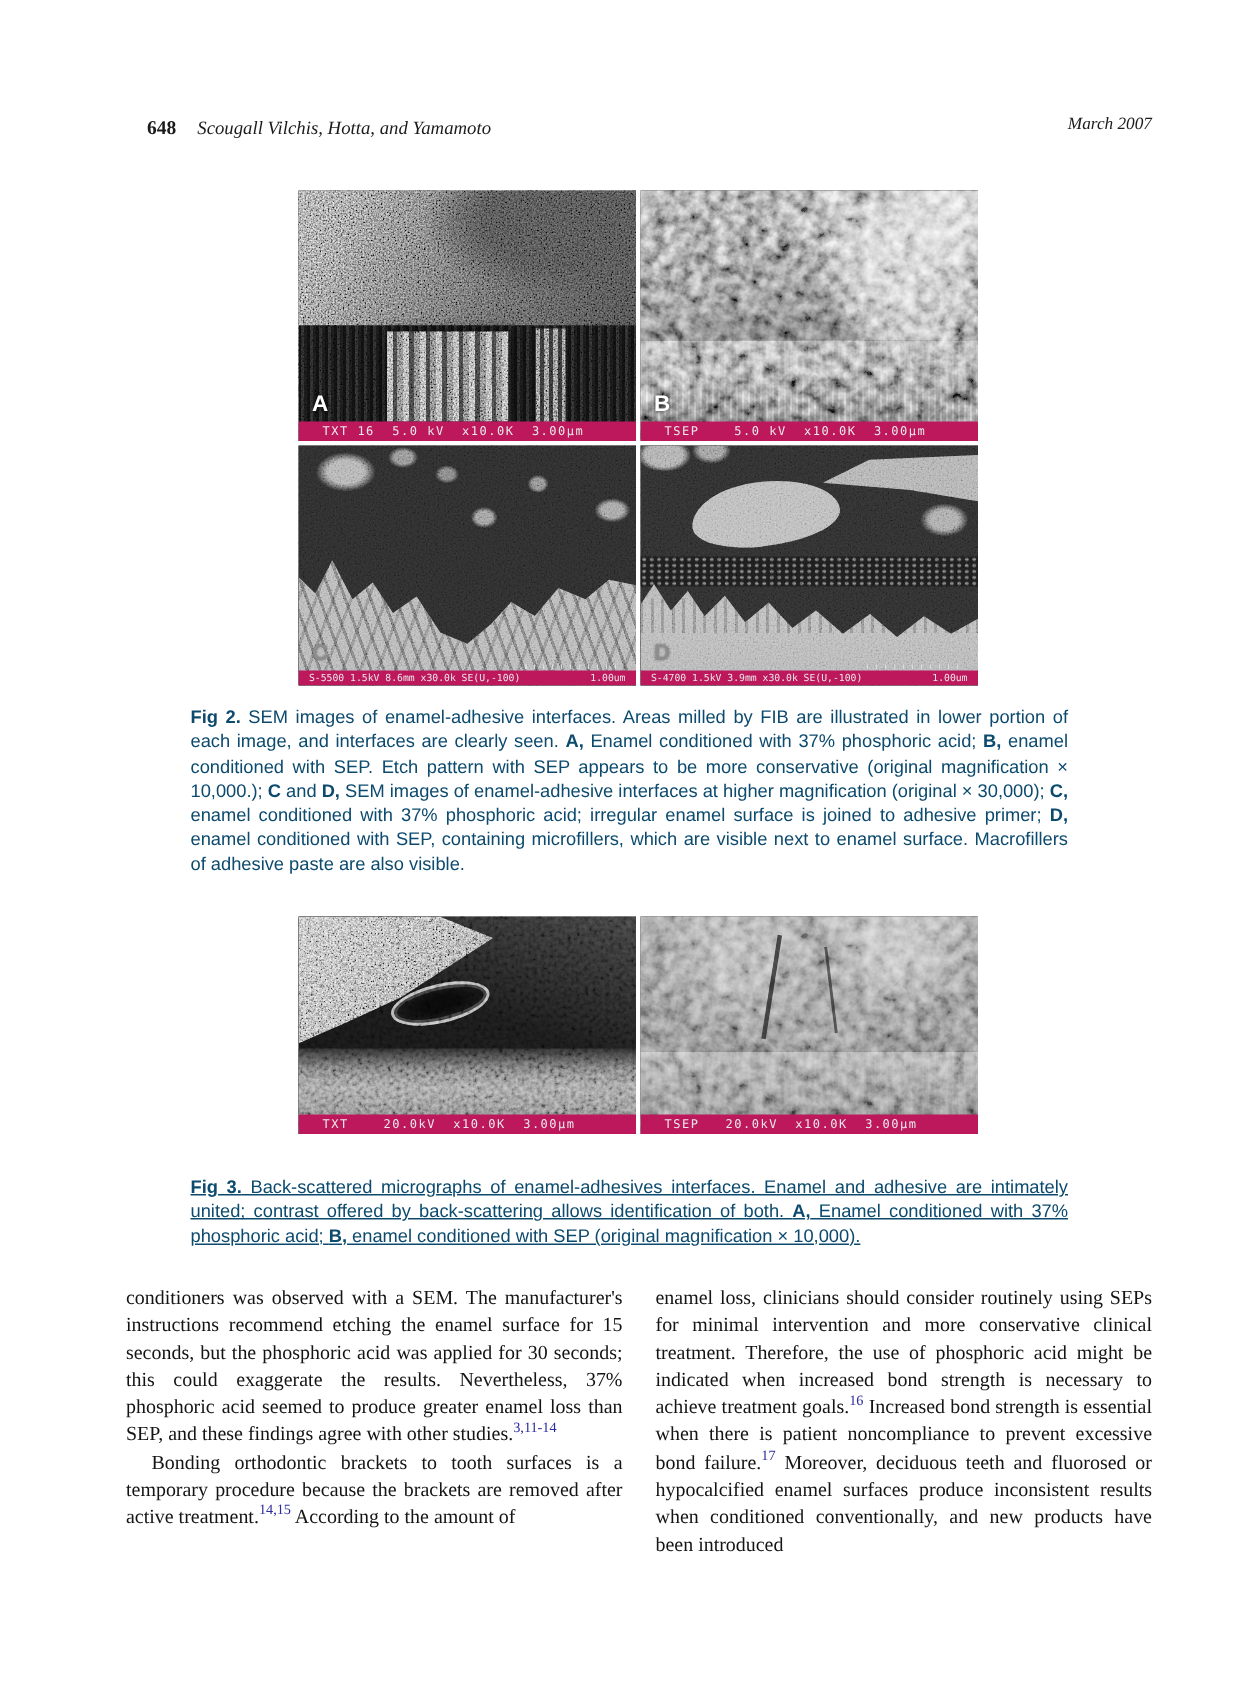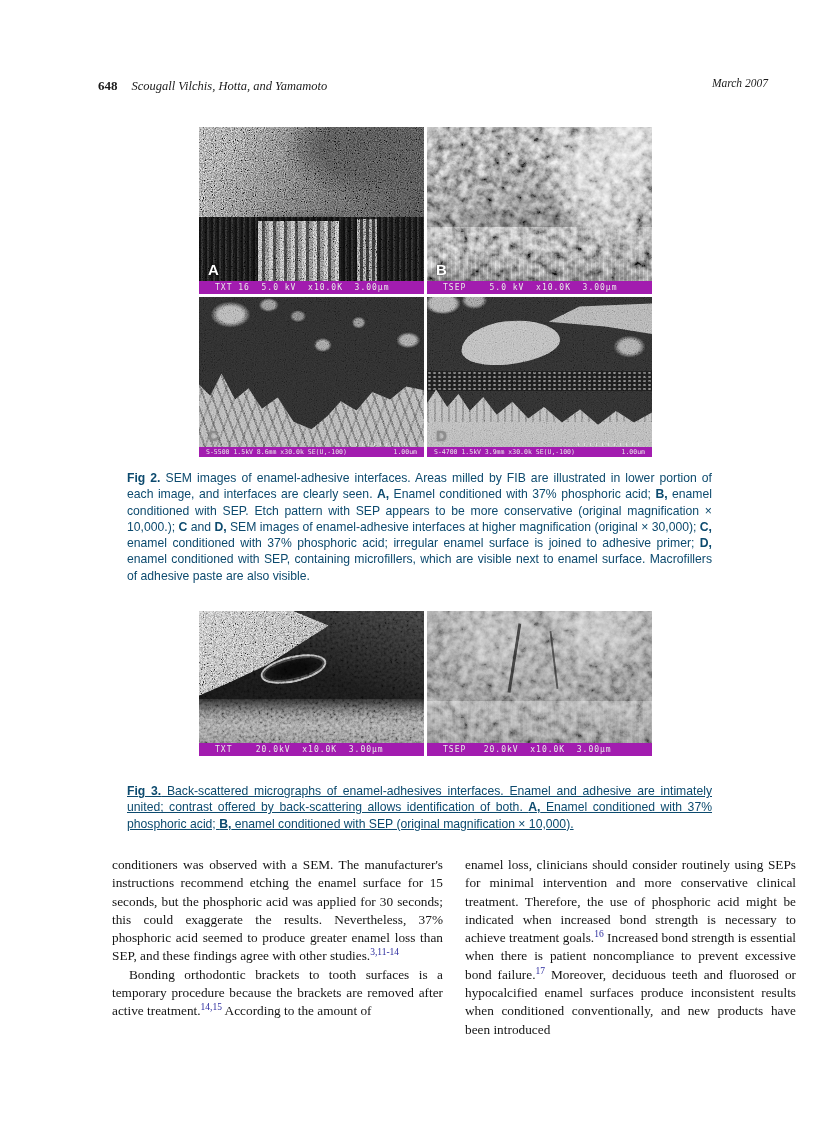--- a/index.html
+++ b/index.html
@@ -27,21 +27,21 @@
   .layer{position:absolute;}
   .tex{position:absolute;inset:0;mix-blend-mode:overlay;background:#808080;pointer-events:none;}
   .tFine{filter:url(#gFine);opacity:.85;}
   .tMed{filter:url(#gMed);opacity:.8;}
   .tCoarse{filter:url(#gCoarse);opacity:.85;}
 
   .plabel{position:absolute;left:9px;bottom:16px;z-index:5;
           font-family:"Liberation Sans",sans-serif;font-weight:bold;font-size:15px;color:#fff;
           text-shadow:0 0 3px rgba(0,0,0,.8);}
   .r2 .plabel{color:#8d8d8d;text-shadow:0 0 2px rgba(0,0,0,.4);bottom:13px;}
-  .bar{position:absolute;left:0;right:0;bottom:0;background:#a21caf;z-index:4;
+  .bar{position:absolute;left:0;right:0;bottom:0;background:#be185d;z-index:4;
        display:flex;align-items:center;justify-content:space-between;
        font-family:"DejaVu Sans Mono",monospace;color:#e9e9e9;}
   .r1 .bar,#fig3 .bar{height:13px;font-size:8px;letter-spacing:1px;padding:0 10px 0 16px;}
   .r2 .bar{height:10px;font-size:6.5px;letter-spacing:0;padding:0 7px;}
   .bartext{white-space:pre;}
   .ruler{position:absolute;right:10px;bottom:11px;width:64px;height:3px;z-index:5;
          background:repeating-linear-gradient(90deg,#ddd 0 1px,transparent 1px 6px);}
 
   
   .pA .aTop{top:0;left:0;right:0;height:54%;
@@ -133,21 +133,21 @@
 
   
   .cap{position:absolute;left:127px;width:585px;margin:0;
        font-family:"Liberation Sans",sans-serif;font-size:12.2px;line-height:16.3px;
        text-align:justify;color:#0c4a6e;}
   #cap2{top:470px;}
   #cap3{top:783px;text-decoration:underline;}
   .cap .b{font-weight:bold;}
 
   
-  .bodycols{position:absolute;top:856px;left:84px;width:684px;display:flex;gap:22px;margin-left:28px;}
+  .bodycols{position:absolute;top:856px;left:84px;width:684px;display:flex;gap:22px;}
   .col{width:336px;}
   .bp{margin:0;font-size:13.3px;line-height:18.3px;text-align:justify;color:#141414;}
   .bp.indent{text-indent:17px;}
   .ref{color:var(--ref-color,#2b2b9e);font-size:9.5px;line-height:0;}
 </style>
 </head>
 <body>
 
 <div class="page">
 

